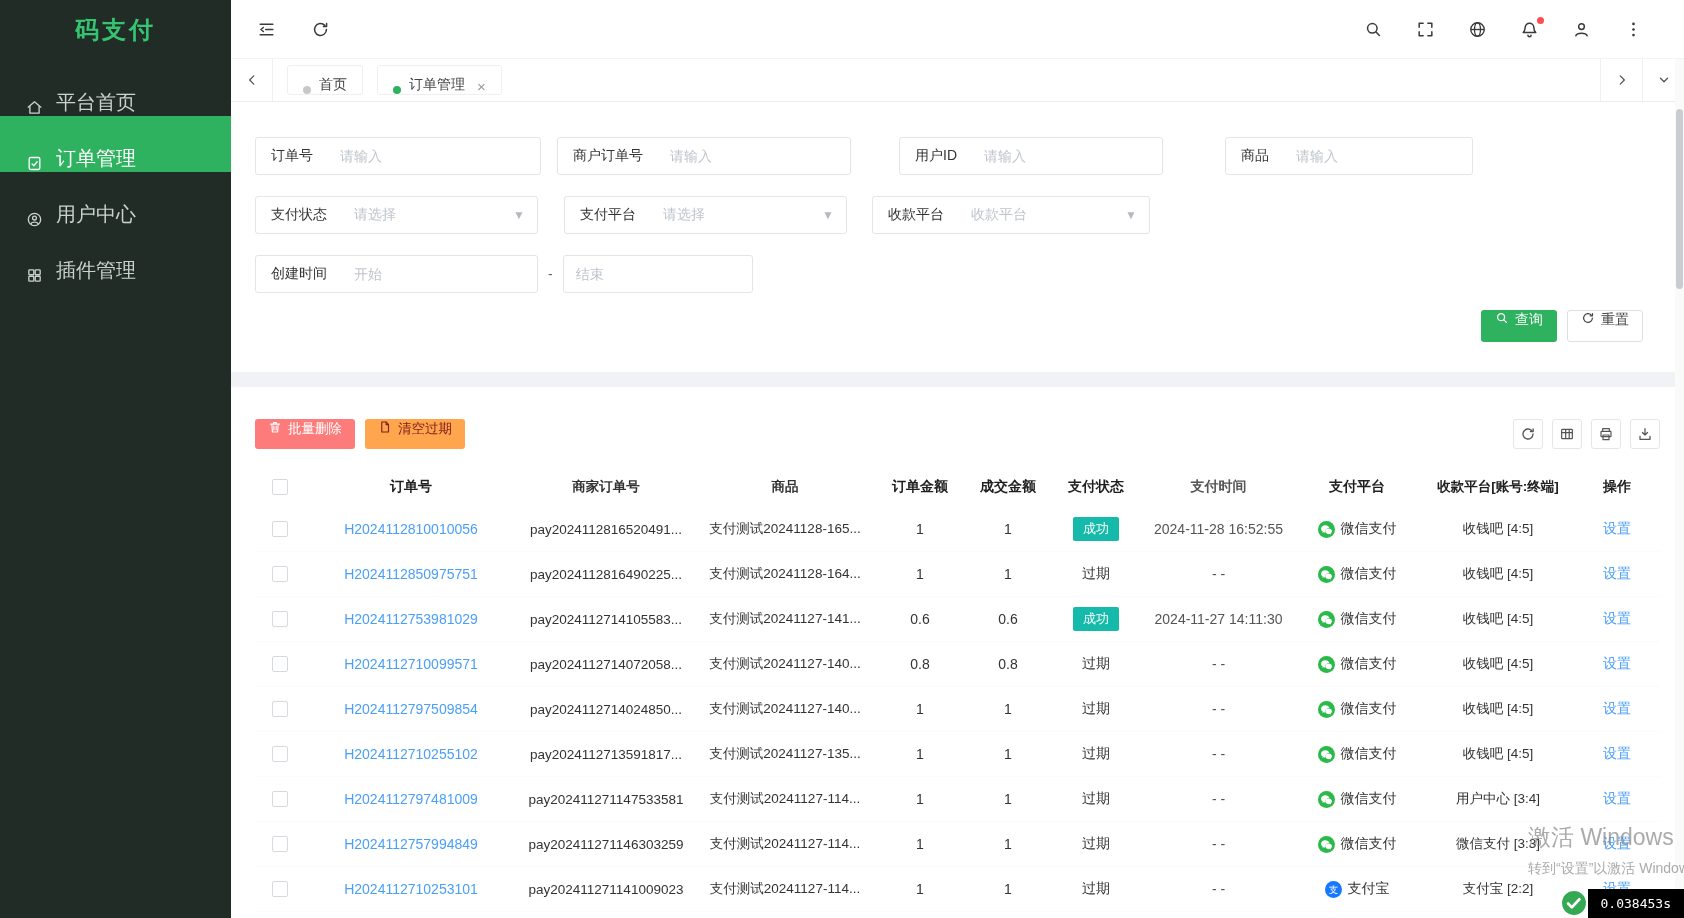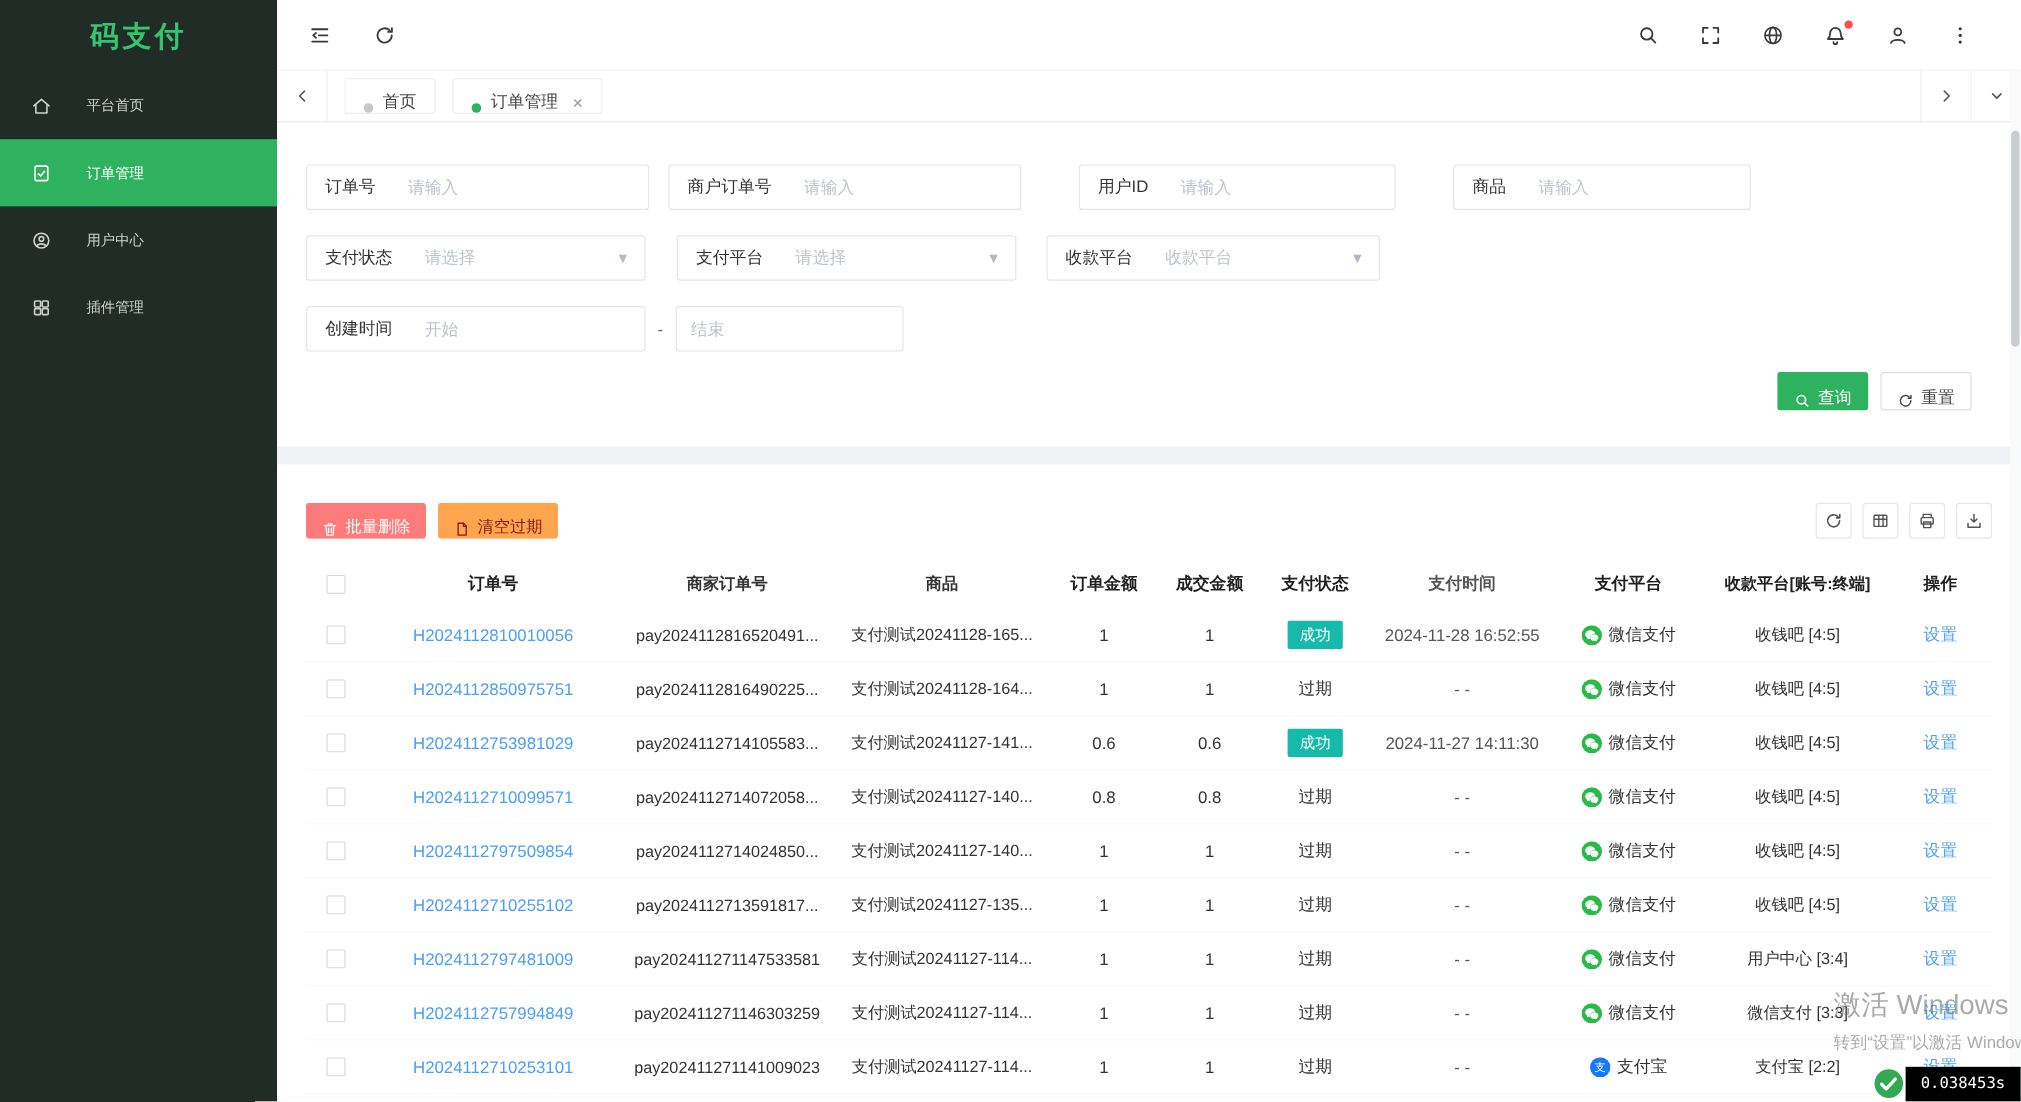--- a/index.html
+++ b/index.html
@@ -4,22 +4,22 @@
 <style>
   *{box-sizing:border-box;margin:0;padding:0}
   html,body{width:1684px;height:918px;overflow:hidden;background:#fff;
     font-family:"Liberation Sans","DejaVu Sans",sans-serif;font-size:14px;color:#333}
   .app{display:flex;width:100%;height:100%;position:relative}
 
   
   .sidebar{width:231px;flex-shrink:0;background:var(--sidebar-bg,#222c27);display:flex;flex-direction:column}
   .logo{height:60px;display:flex;align-items:center;justify-content:center;
     color:var(--logo,#35c570);font-size:24px;font-weight:bold;letter-spacing:3px}
-  .menu-item{height:56px;display:flex;align-items:center;gap:29px;padding-left:26px;
-    color:#c9d2cd;font-size:12px;cursor:pointer}
+  .menu-item{height:56px;display:flex;align-items:flex-end;gap:13px;padding-left:26px;
+    color:#c9d2cd;font-size:20px;cursor:pointer}
   .menu-item svg{width:17px;height:17px;flex-shrink:0}
   .menu-item.active{background:var(--primary,#2fb25f);color:#fff}
 
   
   .main{flex:1;display:flex;flex-direction:column;min-width:0}
   .topbar{height:59px;background:#fff;display:flex;align-items:center;justify-content:space-between;
     padding:0 40px 0 24px;border-bottom:1px solid #f3f3f3}
   .tb-group{display:flex;align-items:center;gap:32px}
   .tb-right{gap:30px}
   .icon-btn{width:22px;height:22px;display:flex;align-items:center;justify-content:center;
@@ -47,21 +47,21 @@
   .fgroup{display:inline-flex;align-items:stretch;height:38px;border:1px solid #e3e5e9;border-radius:3px;background:#fff;overflow:hidden}
   .flabel{display:flex;align-items:center;padding:0 15px;font-size:14px;color:#333;white-space:nowrap}
   .finput{border:none;outline:none;padding:0 12px;font-size:14px;color:#333;background:transparent}
   .finput::placeholder{color:#bfc4cc}
   .fselect{display:flex;align-items:center;justify-content:space-between;padding:0 12px;cursor:pointer}
   .fselect .ph{color:#bfc4cc;font-size:14px}
   .fselect .caret{color:#b5bac2;font-size:12px;margin-left:22px}
   .fsep{margin:0 10px;color:#666}
   .filter-actions{position:absolute;right:41px;bottom:30px;display:flex;gap:10px}
   .btn{height:32px;padding:0 13px;border-radius:3px;border:1px solid transparent;display:inline-flex;
-    align-items:flex-end;gap:6px;font-size:14px;cursor:pointer;background:#fff;font-family:Liberation Mono, monospace}
+    align-items:flex-start;gap:6px;font-size:14px;cursor:pointer;background:#fff;font-family:Liberation Mono, monospace}
   .btn svg{width:14px;height:14px}
   .btn-primary{background:var(--primary,#2fb25f);color:#fff}
   .btn-plain{border-color:#dcdfe6;color:#444}
 
   .card-gap{height:15px;background:#f0f2f5}
   .table-card{background:#fff;flex:1;padding:32px 24px 0;overflow:hidden}
   .table-toolbar{display:flex;align-items:center;justify-content:space-between;margin-bottom:18px}
   .tt-left{display:flex;gap:10px}
   .btn-sm{height:30px;padding:0 12px;font-size:13.5px}
   .btn-danger{background:var(--danger,#fd7b7b);color:#fff}
@@ -233,21 +233,21 @@
       <section class="filter-card">
         <div class="frow">
           <div class="fgroup" style="margin-right:16px">
             <label class="flabel">订单号</label>
             <input class="finput" style="width: 212px;" placeholder="请输入">
           </div>
           <div class="fgroup" style="margin-right:48px">
             <label class="flabel">商户订单号</label>
             <input class="finput" style="width: 192px;" placeholder="请输入">
           </div>
-          <div class="fgroup" style="margin-right:48px">
+          <div class="fgroup" style="margin-right:62px">
             <label class="flabel">用户ID</label>
             <input class="finput" style="width: 190px;" placeholder="请输入">
           </div>
           <div class="fgroup">
             <label class="flabel">商品</label>
             <input class="finput" style="width: 188px;" placeholder="请输入">
           </div>
         </div>
 
         <div class="frow">

